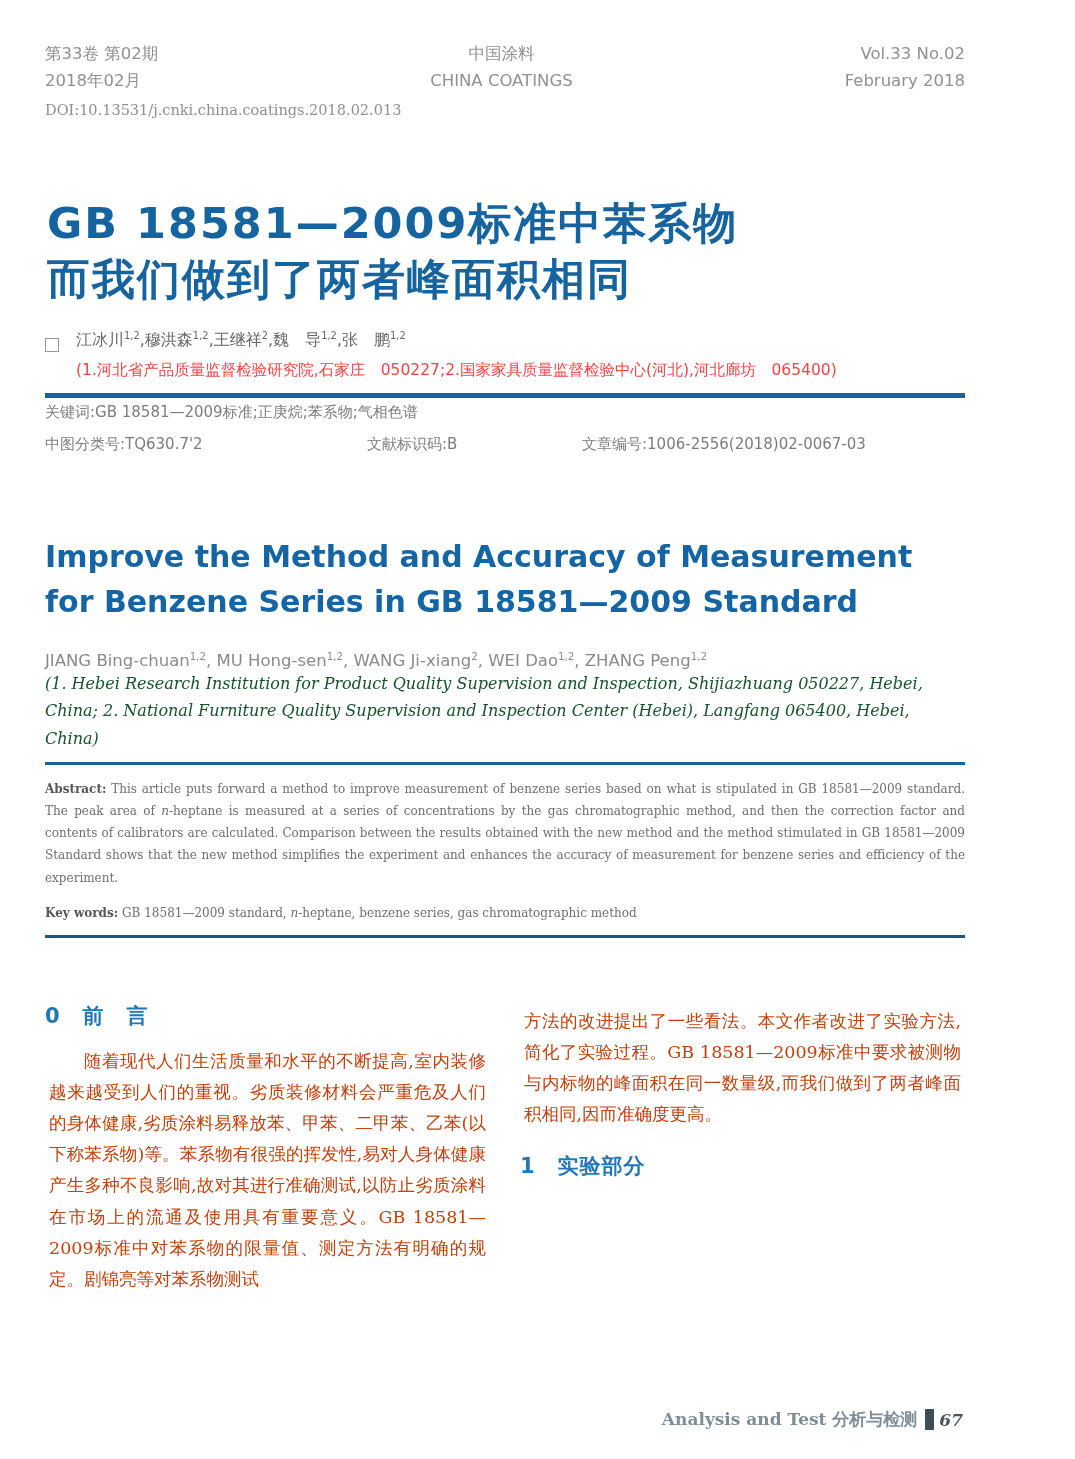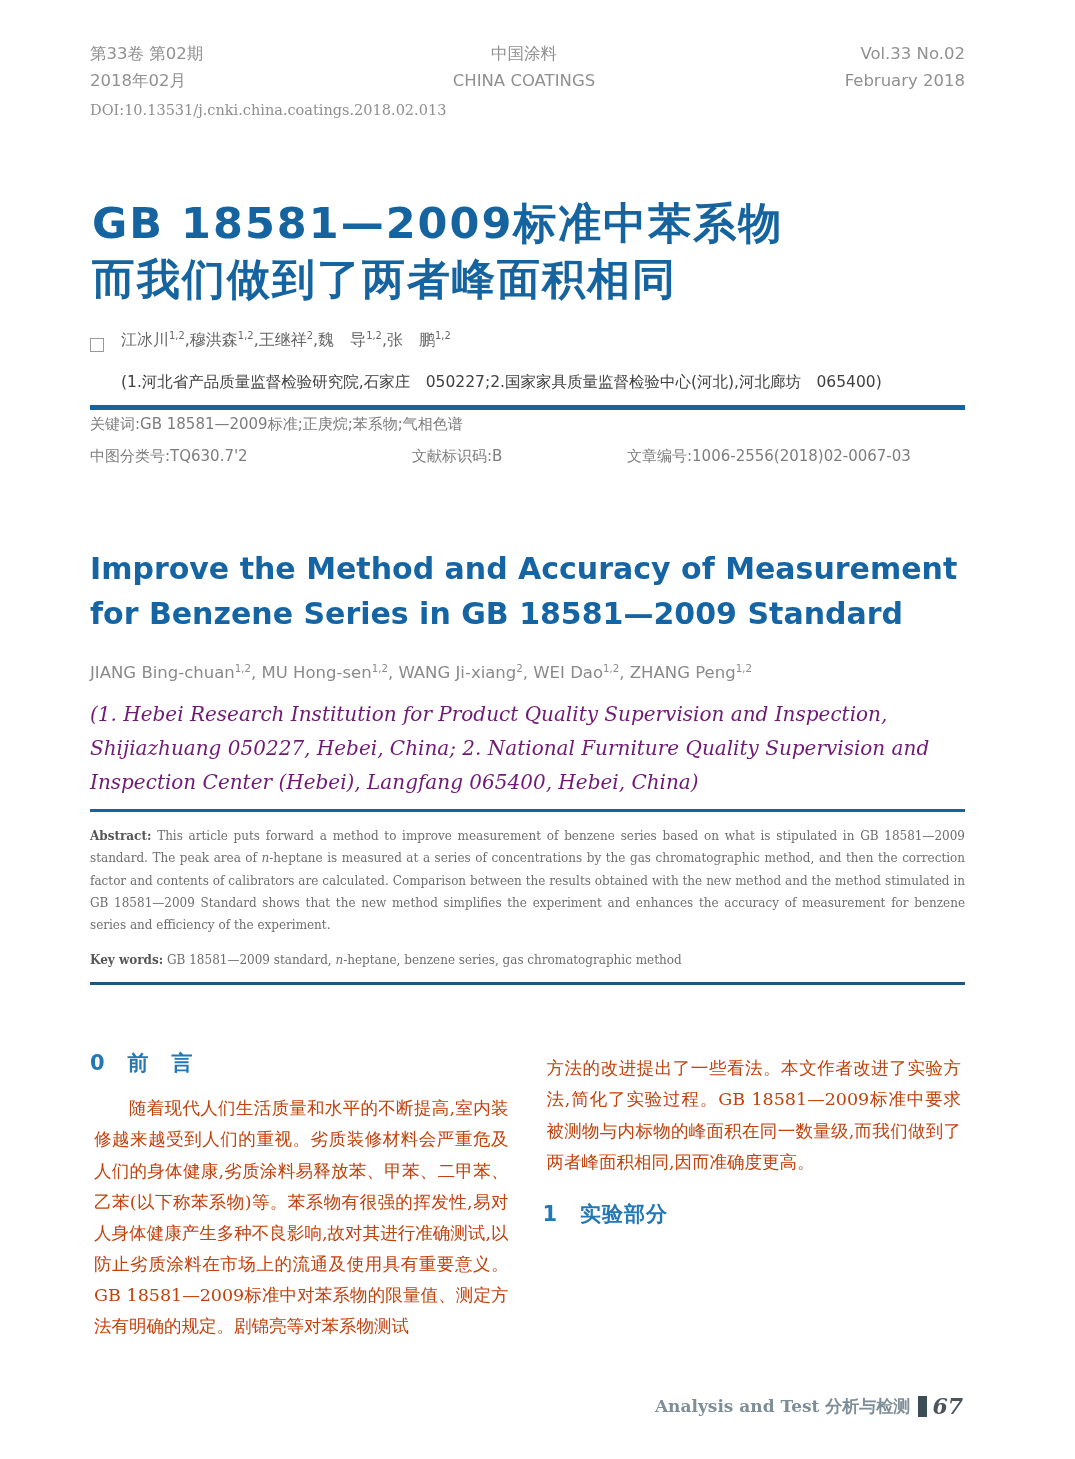--- a/index.html
+++ b/index.html
@@ -1,72 +1,72 @@
 <!DOCTYPE html>
 <html><head>
 <meta charset="utf-8">
 <style>
   html,body { margin:0; padding:0; background:#e8e8e8; }
   .page {
     width:1075px; height:1459px; margin:0 auto; background:#ffffff;
-    position:relative; box-sizing:border-box; padding:40px 110px 0 90px;
+    position:relative; box-sizing:border-box; padding:40px 110px 0 45px;
     overflow:hidden; font-family:"DejaVu Sans", sans-serif;
   }
   sup { font-size:0.62em; line-height:0; }
 
   
   .masthead { display:flex; justify-content:space-between; color:#909090; font-size:16.5px; line-height:1.65; }
   .mh-col { white-space:nowrap; }
   .mh-center { text-align:center; }
   .mh-right { text-align:right; }
   .doi { color:#8f8f8f; font-size:14.5px; margin-top:8px; font-family:"DejaVu Serif", serif; }
 
   
   .cn-title { margin:78px 0 0 2px; color:#15649f; font-size:43px; font-weight:800;
               line-height:1.3; letter-spacing:2px; }
   .authors-row { margin-top:22px; display:flex; align-items:flex-end; color:#666; font-size:16px; }
   .author-marker { width:12px; height:12px; border:1.5px solid #999; display:inline-block;
                    margin-right:17px; position:relative; top:1px; flex:none; }
-  .affil-cn { margin-top:21px; margin-left:31px; color:#404040; font-size:15.5px; }
+  .affil-cn { margin-top:9px; margin-left:31px; color:#ef4444; font-size:15.5px; }
   .rule-blue { height:5px; background:#1464a4; margin-top:12px; }
   .rule-blue.thin { height:3px; margin-top:10px; }
   .abstract-row { display:flex; margin-top:26px; color:#7d7d7d; font-size:15px; line-height:1.8; }
   .abstract-label { flex:none; width:68px; }
   .abstract-text { flex:1; text-align:justify; }
   .keywords-row { margin-top:5px; color:#7d7d7d; font-size:15px; }
   .meta-row { margin-top:13px; display:flex; color:#7d7d7d; font-size:15px; }
   .meta-clc { width:322px; flex:none; }
   .meta-doc { width:215px; flex:none; }
   .meta-id { flex:1; }
 
   
   .en-section { margin-top:80px; }
   .en-title { margin:0; color:#1565a5; font-size:30px; font-weight:bold; line-height:1.5; }
   .authors-en { margin-top:27px; color:#8a8a8a; font-size:16.5px; }
-  .affil-en { margin-top:15px; font-style:italic; font-family:"DejaVu Serif", serif;
-              color:#701a75; font-size:20px; line-height:1.7; }
+  .affil-en { font-style:italic; font-family:"DejaVu Serif", serif;
+              color:#14532d; font-size:16px; line-height:1.7; }
   .abstract-en, .keywords-en { margin:13px 0 0 0; font-family:"DejaVu Serif", serif; color:#6e6e6e;
               font-size:12px; line-height:1.85; text-align:justify; }
   .abstract-en b, .keywords-en b { color:#565656; }
   .abstract-en i, .keywords-en i { font-style:italic; }
   .rule-navy { height:3px; background:#1b577f; margin-top:11px; }
 
   
   .body-cols { display:flex; gap:30px; margin-top:64px; }
   .col { flex:1; min-width:0; }
   .sec-h { color:#2377b4; font-size:21px; font-weight:bold; margin:0 0 16px 0; letter-spacing:1px; }
   .col-right .sec-h { margin-top:22px; margin-bottom:10px; }
   .para { font-family:"DejaVu Serif", serif; font-size:17.5px; color:#c2410c;
           line-height:1.78; text-align:justify; margin:4px; }
   .para.indent { text-indent:2em; }
-  .page-footer { position:absolute; right:112px; bottom:40px; display:flex;
+  .page-footer { position:absolute; right:112px; bottom:28px; display:flex;
                  align-items:center; font-family:"DejaVu Serif", serif; }
   .pf-text { color:#7e8e98; font-weight:bold; font-size:17px; }
   .pf-block { width:9px; height:21px; background:#3e4e57; display:inline-block; margin:0 5px 0 8px; }
-  .pf-num { color:#4a545c; font-weight:bold; font-style:italic; font-size:22px;text-align:center; }
+  .pf-num { color:#4a545c; font-weight:bold; font-style:italic; font-size:17px;text-align:center; }
 </style>
 </head>
 <body>
 
 <div class="page">
 
   <div class="masthead">
     <div class="mh-col mh-left">
       <div>第33卷 第02期</div>
       <div>2018年02月</div>

